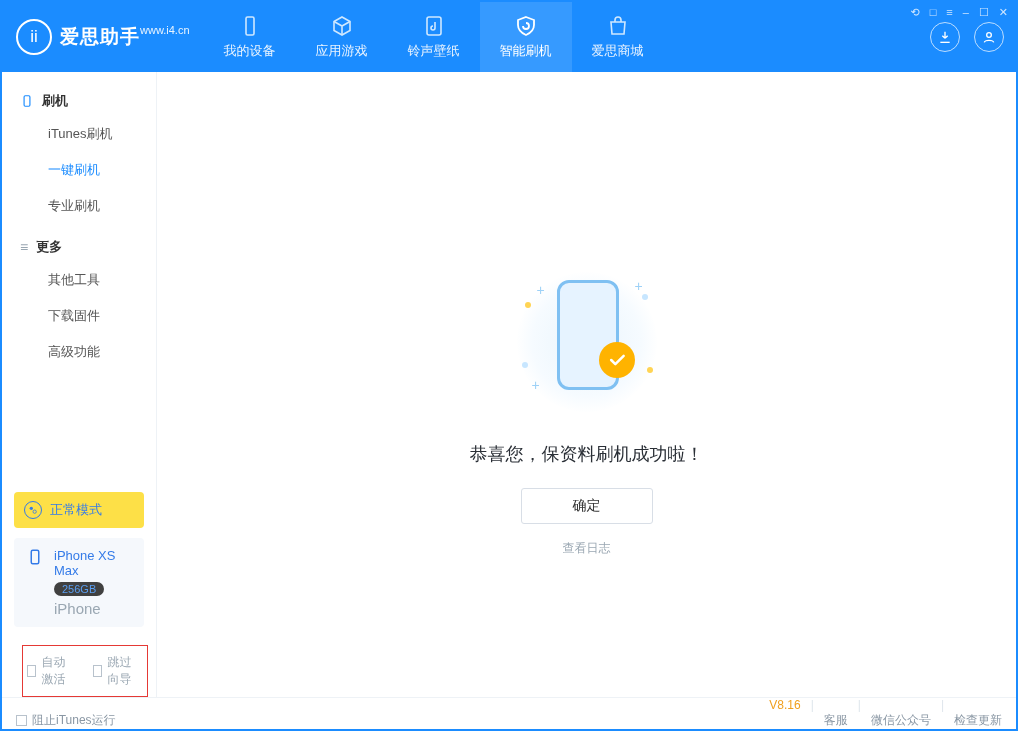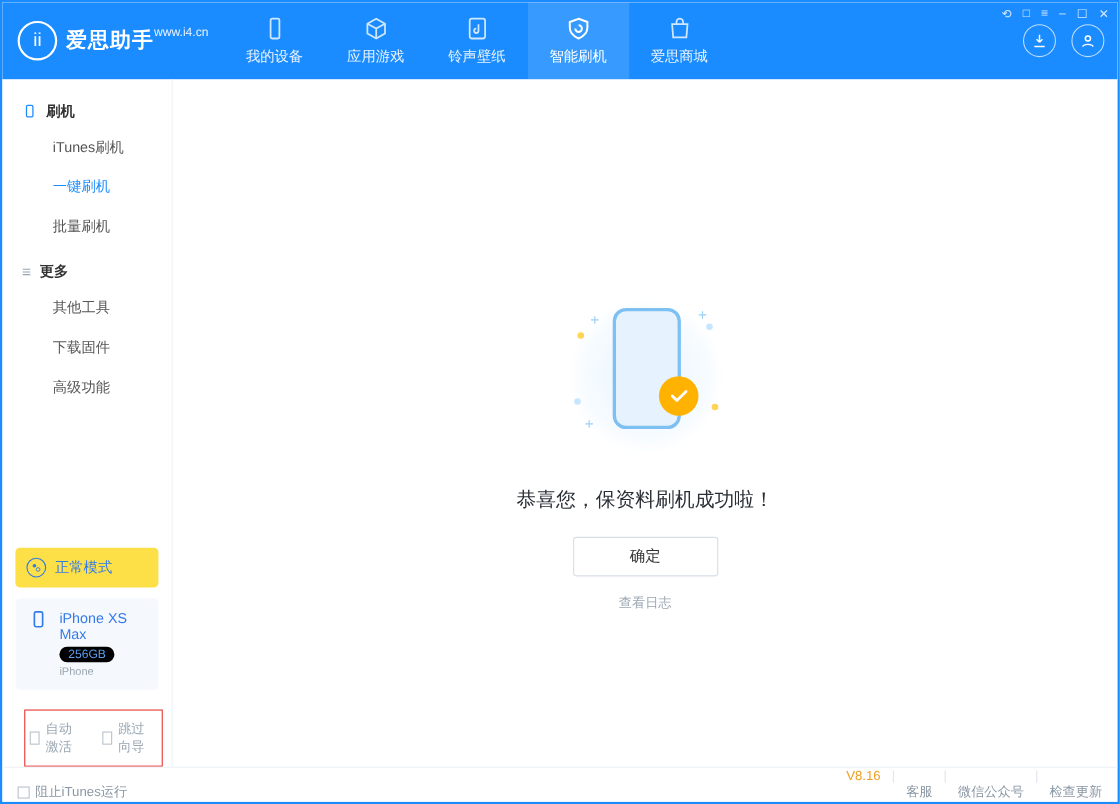--- a/index.html
+++ b/index.html
@@ -75,24 +75,24 @@
     background: #fde047; border-radius: 4px; padding: 9px 10px;
     display:flex; align-items:center; gap:8px; color:#347be8; font-size:13px; margin-bottom:10px;
   }
   .mode-box .ico { width:18px;height:18px; border:1.5px solid #347be8; border-radius:50%; display:flex;align-items:center;justify-content:center;}
   .device-box {
     background:#f5f8fc; border-radius:4px; padding:10px 12px; display:flex; gap:10px;
   }
   .device-box .dev-ico { width:20px;height:20px; }
   .device-name { color:#347be8; font-weight:normal; font-size:13px;}
   .device-cap {
-    display:inline-block; background:#000000; color:#5a9ef0; font-size:11px;
+    display:inline-block; background:#404040; color:#5a9ef0; font-size:11px;
     padding: 1px 8px; border-radius: 9px; margin-top:4px;
   }
-  .device-type { font-size:10px; color:#9aa7b2; margin-top:4px;}
+  .device-type { font-size:15px; color:#9aa7b2; margin-top:4px;}
   .checkbox-row {
     border: 1.5px solid #e53935; margin: 8px 8px 0 20px; padding: 8px 4px;
     display:flex; gap:16px; font-size:12px; color:#9aa7b2;
   }
   .chk { display:flex; align-items:center; gap:5px; cursor:pointer;}
   .chk .box { width:12px; height:12px; border:1px solid #b8c2cc; background:#fff;}
   
   .content {
     flex:1; display:flex; flex-direction:column; align-items:center; justify-content:flex-start;
     padding-top: 190px;
@@ -223,21 +223,21 @@
         <div class="nav-section-title">
           <span class="bar">
               <svg width="14" height="14" viewBox="0 0 24 24" fill="none" stroke="#1b8cff" stroke-width="2">
                 <rect x="7" y="3" width="10" height="18" rx="2"></rect>
               </svg>
             </span>
           <span>刷机</span>
         </div>
         <div class="nav-item">iTunes刷机</div>
         <div class="nav-item active">一键刷机</div>
-        <div class="nav-item">批量刷机</div>
+        <div class="nav-item">专业刷机</div>
       </div>
       <div class="nav-section">
         <div class="nav-section-title">
           <span class="bar" style="color:#9aa7b2;">≡</span>
           <span>更多</span>
         </div>
         <div class="nav-item">其他工具</div>
         <div class="nav-item">下载固件</div>
         <div class="nav-item">高级功能</div>
       </div>

